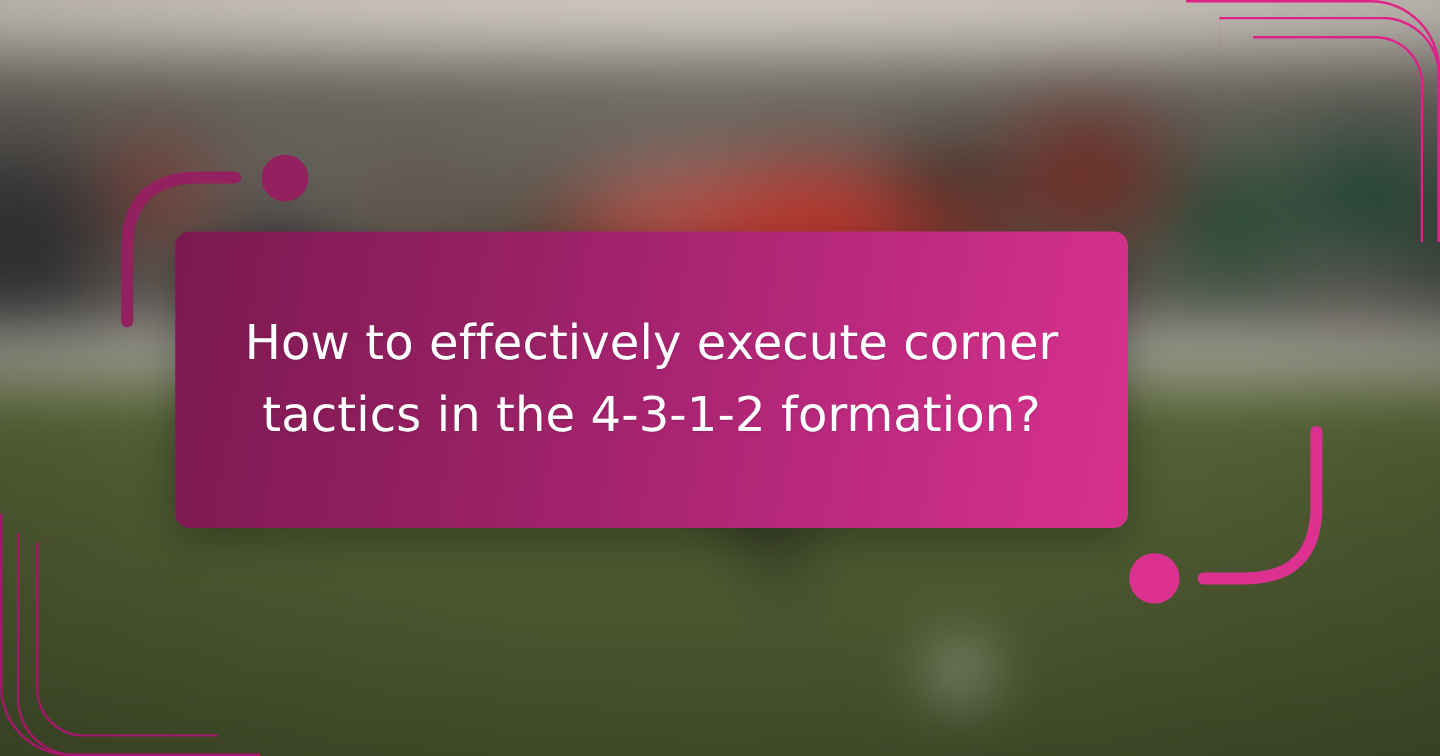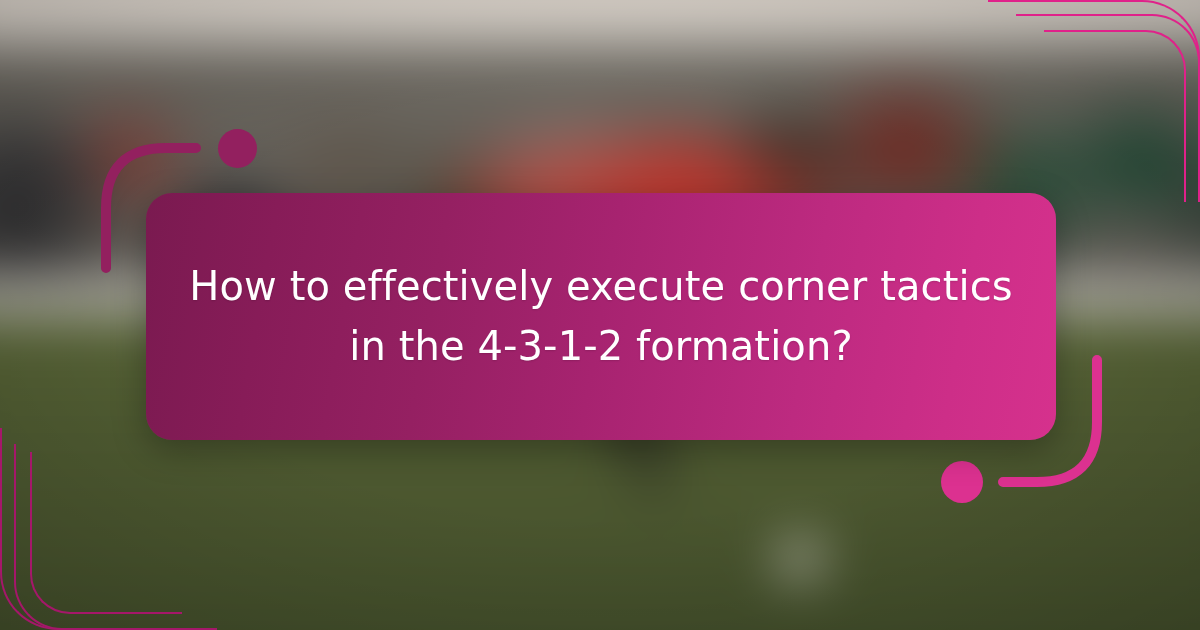--- a/index.html
+++ b/index.html
@@ -143,23 +143,23 @@
   
   .dot { position: absolute; border-radius: 50%; }
   #dot-tl { left: 218px; top: 129px; width: 39px; height: 39px; background: #93205f; }
   #dot-br { left: 941px; top: 461px; width: 42px; height: 42px; background: #dc3190; }
 
   
   #title-card {
     position: absolute;
     left: 146px;
     top: 193px;
-    width: 910px;
+    width: 794px;
     height: 247px;
-    border-radius: 26px;
+    border-radius: 12px;
     background: linear-gradient(100deg,
       #7a1a50 0%,
       #871c58 14%,
       #952062 32%,
       #a72370 50%,
       #bd2a80 72%,
       #cd2e88 88%,
       #d6318d 100%);
     box-shadow: 0 10px 34px rgba(0,0,0,0.30);
     display: flex;

